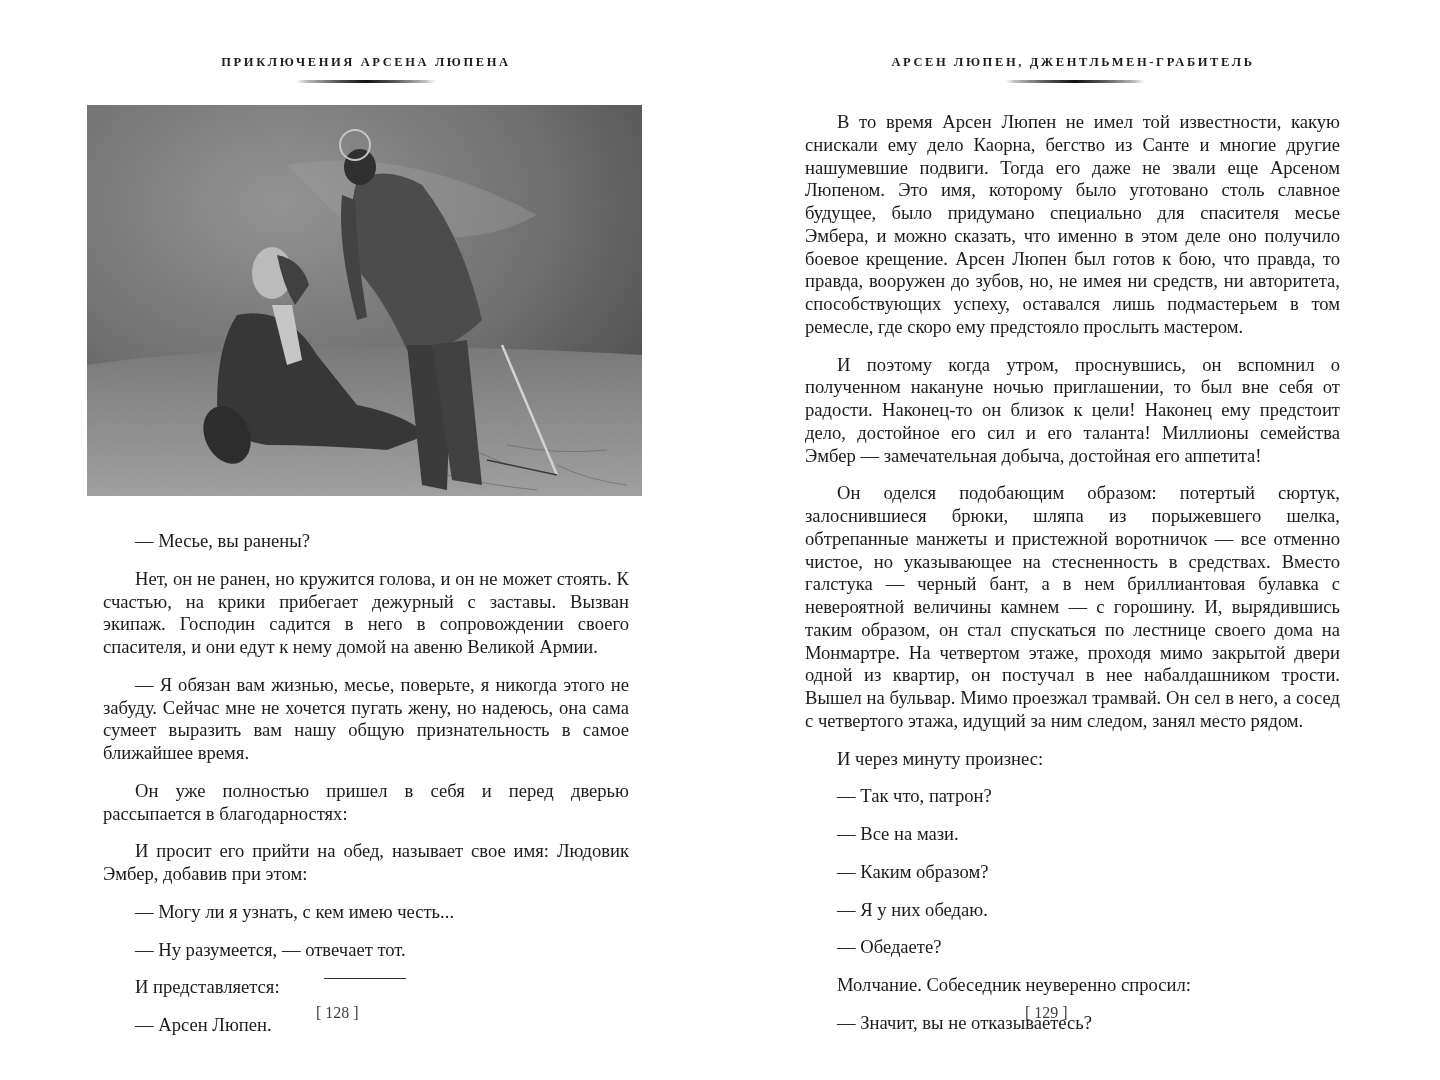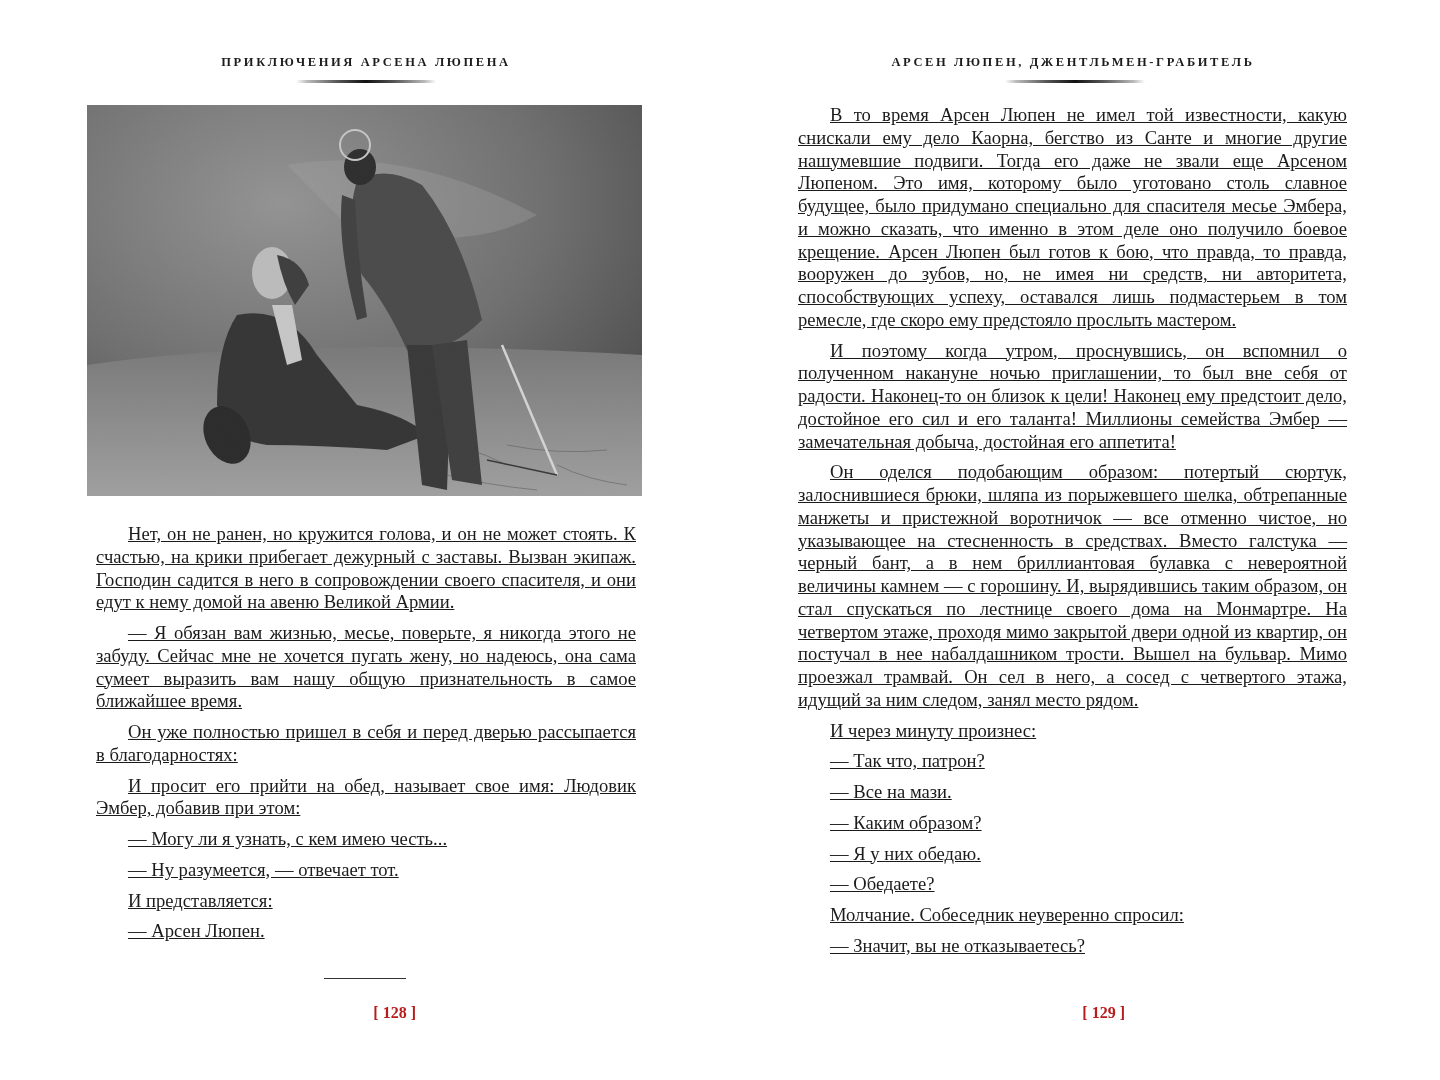--- a/index.html
+++ b/index.html
@@ -32,27 +32,27 @@
     }
     .illustration svg { display: block; width: 100%; height: 100%; }
 
     .text-block {
       position: absolute; font-size: 18.6px; line-height: 22.75px;
       text-align: justify; text-align-last: left; color: #1b1b1b;
     }
     .page-left .text-block { left: 88px; top: 507px; width: 556px; }
     .page-right .text-block { left: 70px; top: 88px; width: 565px; }
 
-    .text-block p { margin: 8px; text-indent: 32px; hyphens: manual; text-decoration: underline; }
+    .text-block p { margin: 15px; text-indent: 32px; hyphens: manual; }
 
     .end-rule {
       position: absolute; left: 324px; top: 970px; width: 82px; height: 1px; background: #333;
     }
     .folio {
-      position: absolute; top: 996px; font-weight: bold; font-size: 16px; text-align: right; color: #b91c1c;
+      position: absolute; top: 996px; font-weight: normal; font-size: 16px; text-align: left; color: #404040;
     }
     .page-left .folio { left: 316px; width: 100px; }
     .page-right .folio { left: 305px; width: 100px; }
   </style>
 </head>
 <body>
 
 <div class="page page-left">
   <div class="running-head">ПРИКЛЮЧЕНИЯ АРСЕНА ЛЮПЕНА</div>
   <div class="head-rule"></div>
@@ -102,20 +102,21 @@
       <ellipse cx="273" cy="62" rx="16" ry="18" fill="#151515"></ellipse>
       <circle cx="268" cy="40" r="15" fill="none" stroke="#ddd" stroke-width="2"></circle>
       <path d="M255 90 Q250 140 270 215 L280 212 Q270 150 268 95 Z" fill="#2e2e2e"></path>
       <line x1="415" y1="240" x2="470" y2="370" stroke="#eee" stroke-width="2.5"></line>
       <line x1="400" y1="355" x2="470" y2="370" stroke="#222" stroke-width="1.5"></line>
       <rect width="555" height="391" fill="#888" filter="url(#grain)" opacity="0.25"></rect>
     </svg>
   </div>
 
   <div class="text-block">
+    <p>— Месье, вы ранены?</p>
     <p>Нет, он не ранен, но кружится голова, и он не может стоять. К счастью, на крики прибегает дежурный с заставы. Вызван экипаж. Господин садится в него в сопровождении своего спасителя, и они едут к нему домой на авеню Великой Армии.</p>
     <p>— Я обязан вам жизнью, месье, поверьте, я никогда этого не забуду. Сейчас мне не хочется пугать жену, но надеюсь, она сама сумеет выразить вам нашу общую признательность в самое ближайшее время.</p>
     <p>Он уже полностью пришел в себя и перед дверью рассыпается в благодарностях:</p>
     <p>И просит его прийти на обед, называет свое имя: Людовик Эмбер, добавив при этом:</p>
     <p>— Могу ли я узнать, с кем имею честь...</p>
     <p>— Ну разумеется, — отвечает тот.</p>
     <p>И представляется:</p>
     <p>— Арсен Люпен.</p>
   </div>
 

